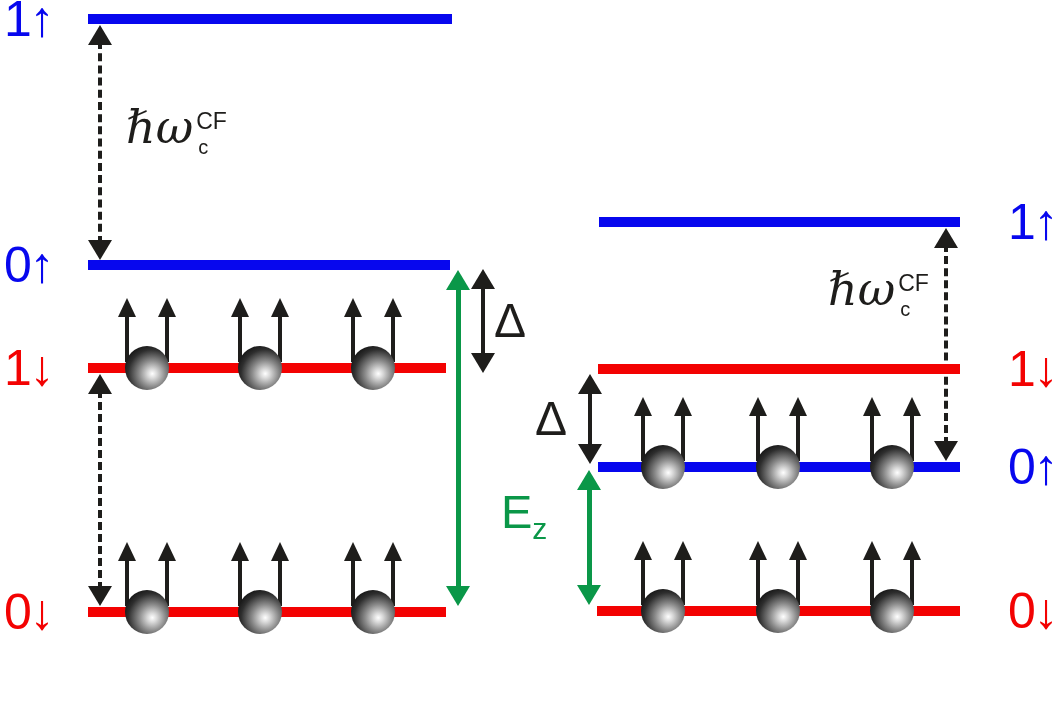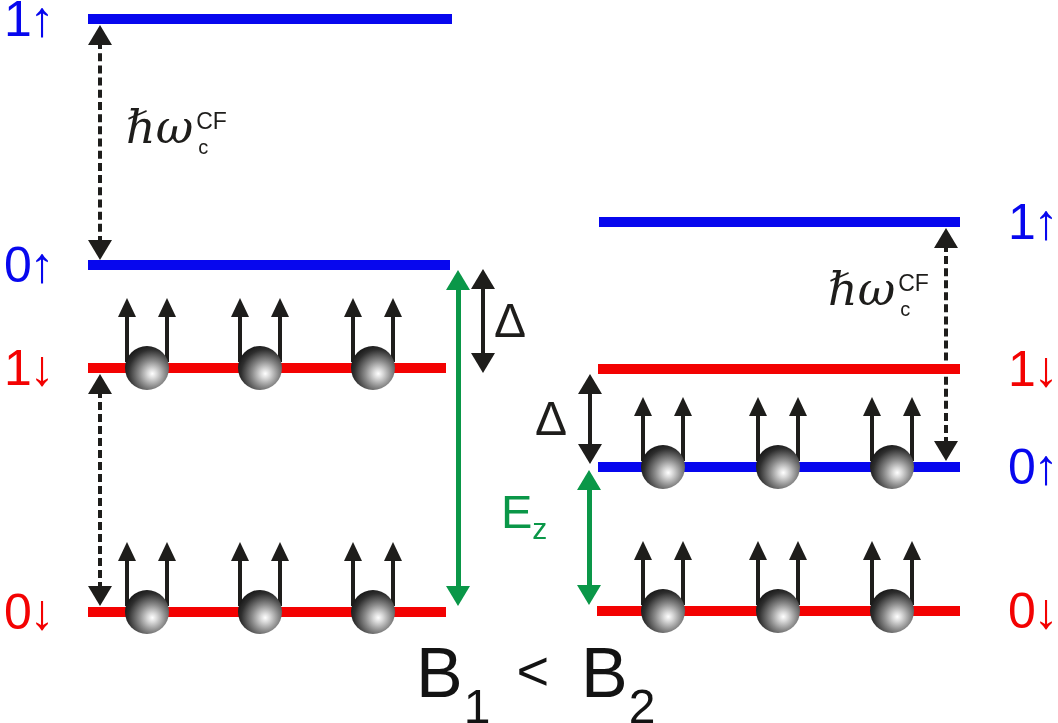--- a/index.html
+++ b/index.html
@@ -148,18 +148,13 @@
         </span></div>
       <div class="ann ann-hbar" style="left: 828px; top: 266px; color: rgb(30, 29, 27);"><span class="hbar-base">ℏω</span><span class="ss">
           <span class="ss-sup">CF</span>
           <span class="ss-sub">c</span>
         </span></div>
       <div class="ann ann-plain" style="left: 494px; top: 297px; color: rgb(30, 29, 27);">Δ</div>
       <div class="ann ann-plain" style="left: 535px; top: 395px; color: rgb(30, 29, 27);">Δ</div>
       <div class="ann ann-subscripted" style="left: 501px; top: 488px; color: rgb(10, 151, 72);"><span class="ez-base">E</span><span class="ez-sub">z</span></div>
     </div>
 
-  <div class="caption">
-    <span class="cap-term"><span>B</span><span class="cap-sub">1</span></span>
-    <span class="cap-rel">&lt;</span>
-    <span class="cap-term"><span>B</span><span class="cap-sub">2</span></span>
-  </div>
 </div>
 
 </body></html>

